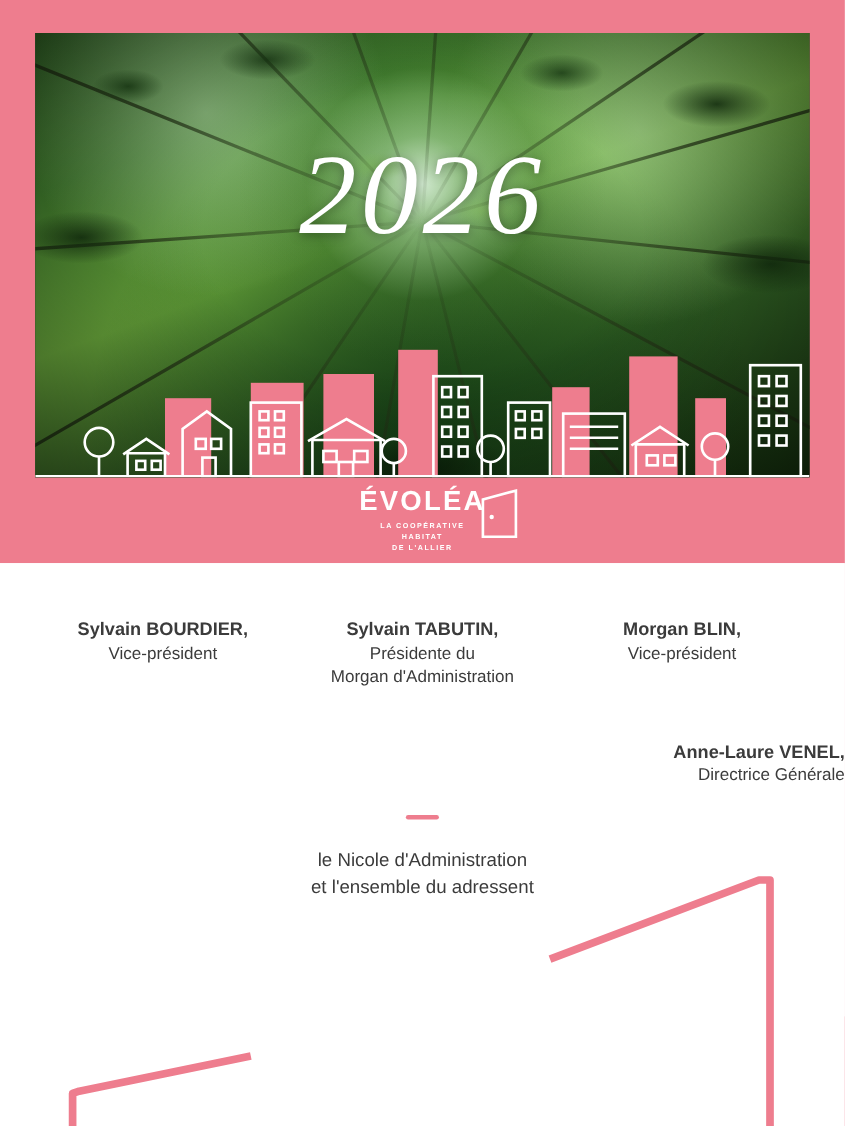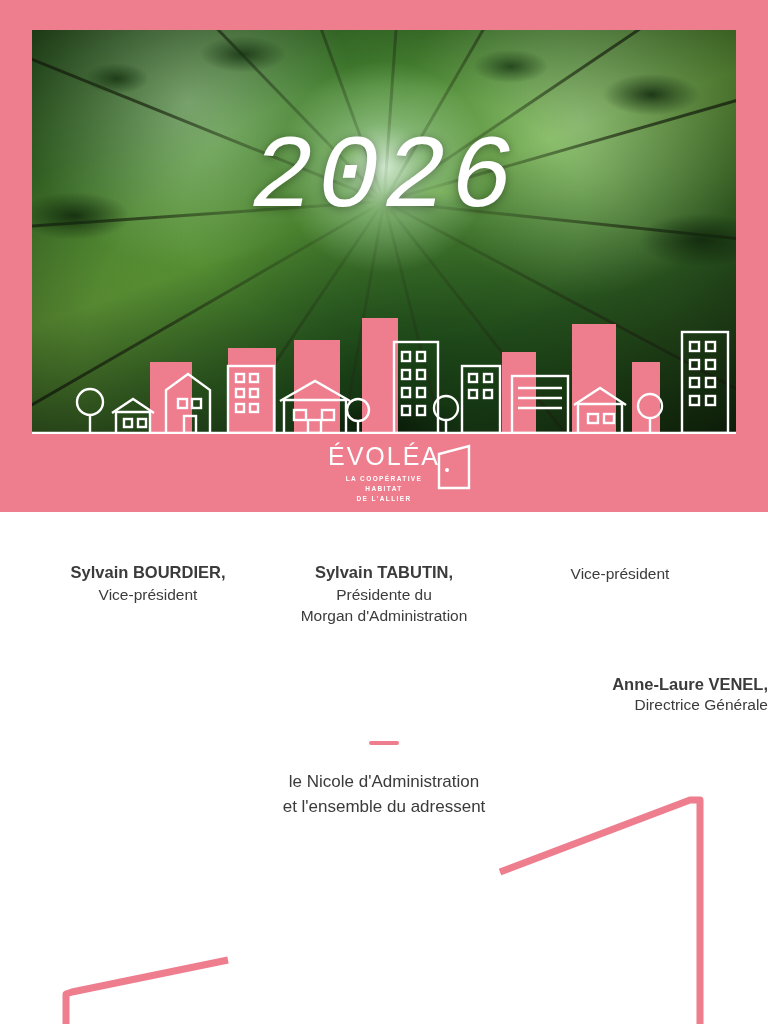--- a/index.html
+++ b/index.html
@@ -80,21 +80,21 @@
   }
 
   
   .year-script {
     position: absolute;
     left: 0;
     top: 96px;
     width: 704px;
     text-align: center;
     color: #ffffff;
-    font-family: Liberation Mono, monospace;
+    font-family: Liberation Serif, serif;
     font-style: italic;
     font-size: 104px;
     line-height: 1;
     letter-spacing: 4px;
     text-shadow: 0 2px 10px rgba(0,0,0,0.35);
   }
 
   
   .skyline {
     position: absolute;
@@ -110,21 +110,21 @@
     left: 0;
     top: 442px;
     width: 768px;
     text-align: center;
     color: #ffffff;
   }
   .logo-word {
     font-family: "Liberation Sans", sans-serif;
     font-size: 25px;
     letter-spacing: 2px;
-    font-weight: 400;
+    font-weight: 700;
     display: inline-block;
     position: relative;
   }
   .logo-sub {
     margin-top: 3px;
     font-size: 6.5px;
     letter-spacing: 1.4px;
     line-height: 1.55;
     font-weight: 700;
   }
@@ -380,20 +380,21 @@
     <div class="signer">
       <div class="name">Sylvain BOURDIER,</div>
       <div class="role" style="white-space:pre-line">Vice-président</div>
     </div>
     <div class="signer">
       <div class="name">Sylvain TABUTIN,</div>
       <div class="role" style="white-space:pre-line">Présidente du
 Morgan d'Administration</div>
     </div>
     <div class="signer">
+      <div class="name">Morgan BLIN,</div>
       <div class="role" style="white-space:pre-line">Vice-président</div>
     </div>
   </div>
 
   <div class="signer-center-solo">
     <div class="name">Anne-Laure VENEL,</div>
     <div class="role">Directrice Générale</div>
   </div>
 
   <div class="divider-dash"></div>

